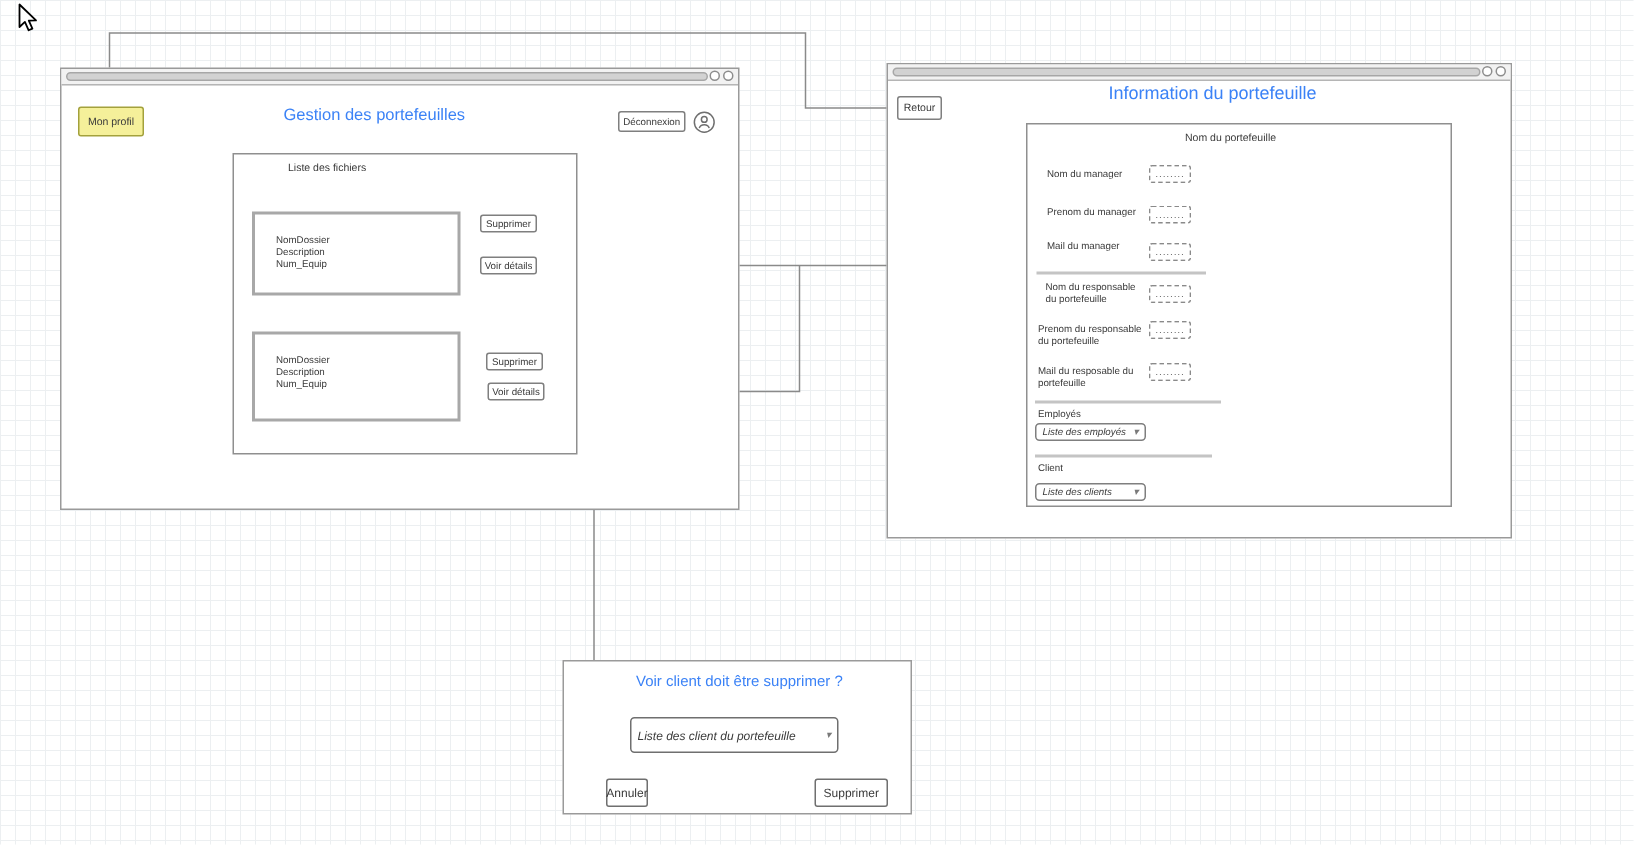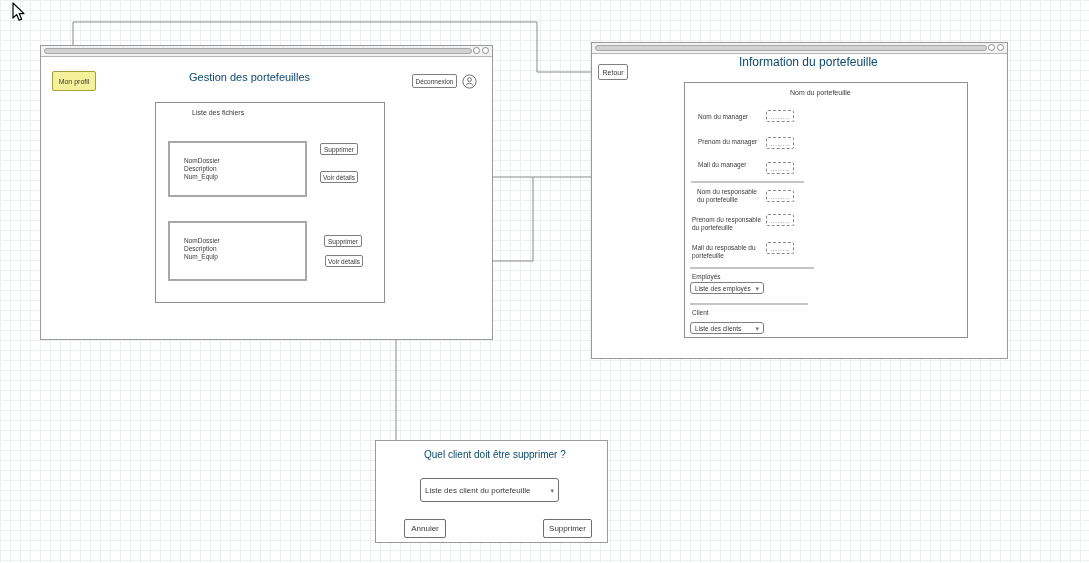--- a/index.html
+++ b/index.html
@@ -110,41 +110,42 @@
     position: absolute;
     border: 1px solid #7f7f7f;
     border-radius: 3px;
     background: #ffffff;
     box-sizing: border-box;
     display: flex;
     align-items: center;
     padding: 0 4px;
     color: #3a3a3a;
     white-space: nowrap;
+    font-style: italic;
   }
   .wf-select .caret {
     margin-left: auto;
     font-size: 7px;
     color: #7a7a7a;
     line-height: 1;
   }
   .sep {
     position: absolute;
     height: 2px;
     background: #c4c4c4;
   }
   .lbl {
     position: absolute;
     color: #3a3a3a;
     line-height: 1.25;
     white-space: pre-line;
   }
   .title {
     position: absolute;
-    color: #0c4a6e;
+    color: #3b82f6;
     white-space: nowrap;
   }
 
   
   .conn {
     position: absolute;
     inset: 0;
     pointer-events: none;
   }
 
@@ -271,28 +272,28 @@
 
   <div class="lbl" style="left:692px; top:309px; font-size:6.5px;">Client</div>
   <div class="wf-select" style="left:690px; top:322px; width:74px; height:12px; font-size:6.5px;">
     <span>Liste des clients</span>
     <span class="caret">▾</span>
   </div>
 
   <div class="window" style="left:375px; top:440px; width:233px; height:103px; border-color:#9a9a9a;">
   </div>
 
-  <div class="title" style="left:424px; top:449px; font-size:10px;">Quel client doit être supprimer ?</div>
+  <div class="title" style="left:424px; top:449px; font-size:10px;">Voir client doit être supprimer ?</div>
 
   <div class="wf-select" style="left:420px; top:478px; width:139px; height:24px; font-size:8px; border-color:#6f6f6f;">
     <span>Liste des client du portefeuille</span>
     <span class="caret">▾</span>
   </div>
 
-  <div class="wf-btn" style="left:404px; top:519px; width:42px; height:19px; font-size:8px; border-color:#6f6f6f;">Annuler</div>
+  <div class="wf-btn" style="left:404px; top:519px; width:28px; height:19px; font-size:8px; border-color:#6f6f6f;">Annuler</div>
 
   <div class="wf-btn" style="left:543px; top:519px; width:49px; height:19px; font-size:8px; border-color:#6f6f6f;">Supprimer</div>
 
   <div class="cursor">
     <svg width="14" height="20" viewBox="0 0 14 20">
       <path d="M1,1 L1,16 L4.6,12.6 L7.1,18.2 L9.6,17.1 L7.2,11.7 L12,11.6 z" fill="#ffffff" stroke="#000000" stroke-width="1.2" stroke-linejoin="round"></path>
     </svg>
   </div>
 
 </div>

